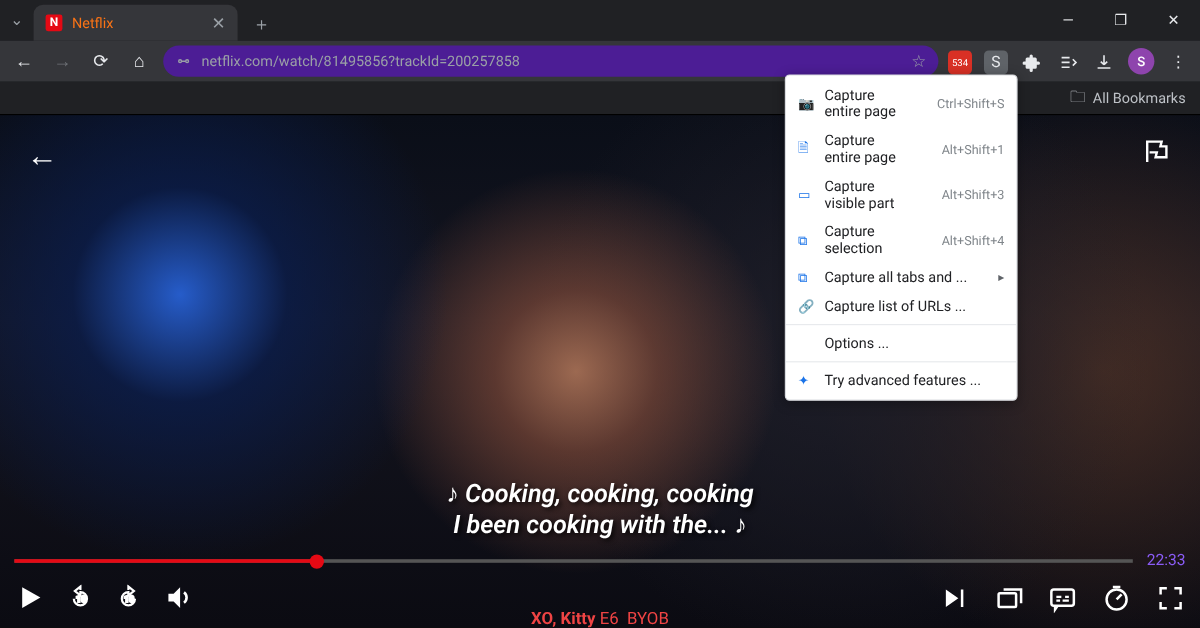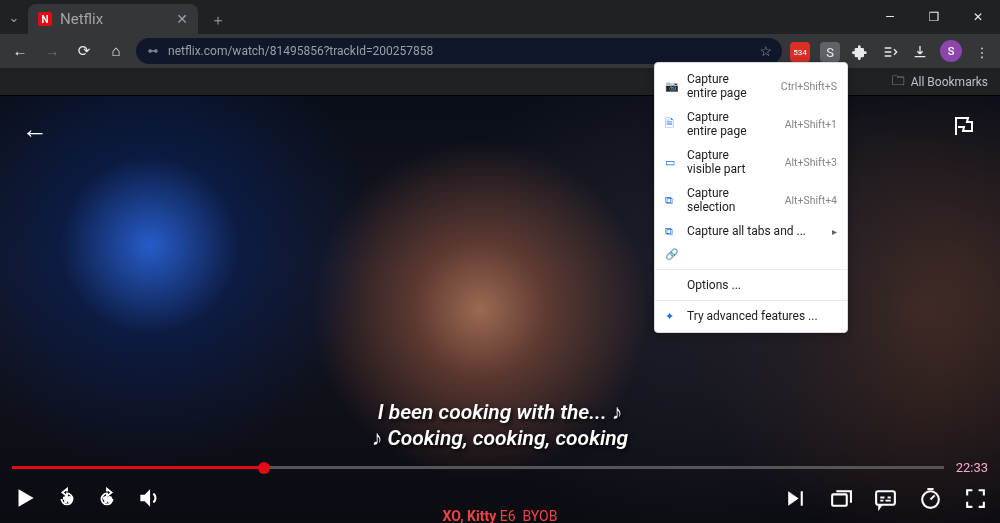--- a/index.html
+++ b/index.html
@@ -1,29 +1,29 @@
 <!DOCTYPE html>
 <html><head>
 <meta charset="utf-8">
 <style>
   * { margin:0; padding:0; box-sizing:border-box; font-family:-apple-system,BlinkMacSystemFont,"Segoe UI",Roboto,Arial,sans-serif; }
   body { width:1000px; height:523px; background:#202124; overflow:hidden; color:#e8eaed; position:relative; }
   .titlebar { height:34px; background:#202124; display:flex; align-items:flex-end; }
   .tab-chevron { width:28px; display:flex; align-items:center; justify-content:center; color:#9aa0a6; font-size:13px; height:34px;}
   .tab { height:30px; background:#35363a; border-radius:8px 8px 0 0; display:flex; align-items:center; padding:0 10px; gap:8px; min-width:170px; margin-top:4px;}
   .favicon { width:14px; height:14px; background:#e50914; border-radius:2px; display:flex; align-items:center; justify-content:center; font-size:10px; font-weight:bold; color:#fff;}
-  .tab-title { font-size:15px; color:#a3a3a3; flex:1; }
+  .tab-title { font-size:12px; color:#f97316; flex:1; }
   .tab-close { color:#9aa0a6; font-size:14px; cursor:pointer; }
   .tab-add { width:28px; height:28px; display:flex; align-items:center; justify-content:center; color:#9aa0a6; font-size:15px; margin-left:6px; margin-top:4px;}
   .win-controls { margin-left:auto; display:flex; gap:0; }
   .win-btn { width:44px; height:34px; display:flex; align-items:center; justify-content:center; color:#e8eaed; font-size:12px; }
   .toolbar { height:34px; background:#35363a; display:flex; align-items:center; padding:0 8px; gap:8px; }
   .nav-btn { width:24px; height:24px; display:flex; align-items:center; justify-content:center; color:#e8eaed; font-size:15px; }
   .nav-btn.disabled{ color:#6f7277; }
-  .url-container { flex:1; height:26px; background:#0f172a; border-radius:14px; display:flex; align-items:center; padding:0 10px; gap:8px;}
+  .url-container { flex:1; height:26px; background:#4c1d95; border-radius:14px; display:flex; align-items:center; padding:0 10px; gap:8px;}
   .url-lock { color:#9aa0a6; font-size:11px; display:flex; align-items:center; gap:2px;}
   .url-text { font-size:12px; color:#9aa0a6; flex:1; }
   .url-star { color:#9aa0a6; font-size:14px; }
   .ext-icons { display:flex; gap:10px; align-items:flex-end;}
   .ext-icon { width:20px; height:20px; display:flex; align-items:center; justify-content:center; font-size:13px; color:#e8eaed; border-radius:4px; position:relative;}
   .ext-icon.boxed { background:#5f6368; }
   .avatar { width:22px; height:22px; border-radius:50%; background:#8e44ad; display:flex; align-items:center; justify-content:center; font-size:11px; color:#fff; font-weight:500;}
   .bookmarks-bar { height:28px; background:#202124; border-bottom:1px solid #000; display:flex; align-items:center; justify-content:flex-end; padding:0 12px; gap:6px; color:#bdc1c6; font-size:12px;}
   .bookmarks-bar span.icon{font-size:13px;}
   .video-area { position:absolute; top:96px; left:0; right:0; bottom:0; background:#000; }
@@ -35,21 +35,21 @@
       linear-gradient(180deg, #0a0e18 0%, #141520 40%, #0b0b12 100%);
   }
   .back-arrow { position:absolute; top:18px; left:22px; color:#fff; font-size:26px; }
   .flag-icon { position:absolute; top:18px; right:24px; color:#fff;}
   .flag-icon svg{ width:24px; height:24px; stroke:#fff; fill:none; stroke-width:2;}
   .subtitle { position:absolute; bottom:72px; left:0; right:0; text-align:center; color:#fff; font-style:italic; font-weight:600; font-size:21px; line-height:1.25; text-shadow:2px 2px 4px rgba(0,0,0,0.9);}
   .progress-row{ position:absolute; bottom:48px; left:12px; right:12px; display:flex; align-items:center; gap:12px;}
   .progress-track{ flex:1; height:3px; background:#555; position:relative;}
   .progress-fill{ position:absolute; left:0; top:0; bottom:0; background:#e50914; width:27%;}
   .progress-thumb{ position:absolute; left:27%; top:50%; transform:translate(-50%,-50%); width:12px; height:12px; border-radius:50%; background:#e50914;}
-  .time-label{ color:#f9a8d4; font-size:13px;}
+  .time-label{ color:#8b5cf6; font-size:13px;}
   .controls-row{ position:absolute; bottom:8px; left:12px; right:12px; display:flex; align-items:center; height:34px;}
   .ctrl-group{ display:flex; gap:18px; align-items:center;}
   .ctrl-btn{ color:#fff; display:flex; align-items:center; justify-content:center;}
   .ctrl-btn svg{ width:26px; height:26px; fill:#fff; }
   .ctrl-btn.small svg{ width:22px; height:22px; fill:none; stroke:#fff; stroke-width:2;}
   .skip-text { font-size:8px; fill:#fff; font-weight:bold;}
   .ep-title{ position:absolute; left:50%; transform:translateX(-50%); color:#ef4444; font-size:14px;margin-top:36px;}
   .ep-title .bold{font-weight:700;}
   .right-controls{ margin-left:auto; display:flex; gap:20px; align-items:center;}
   .right-controls svg{ width:25px; height:25px; fill:none; stroke:#fff; stroke-width:2;}
@@ -147,20 +147,21 @@
       <span class="label">Capture selection</span>
       <span class="short">Alt+Shift+4</span>
     </div>
   <div class="ext-item">
       <span class="mi">⧉</span>
       <span class="label">Capture all tabs and ...</span>
       <span class="arrow">▸</span>
     </div>
   <div class="ext-item">
       <span class="mi">🔗</span>
+      <span class="label">Capture list of URLs ...</span>
     </div>
   <div class="ext-sep"></div>
   <div class="ext-item options">
       <span class="label">Options ...</span>
     </div>
   <div class="ext-sep"></div>
   <div class="ext-item">
       <span class="mi" style="color:#1a73e8">✦</span>
       <span class="label">Try advanced features ...</span>
     </div>
@@ -168,22 +169,22 @@
 
 <div class="video-area">
   <div class="video-scene"></div>
   <div class="back-arrow">←</div>
   <div class="flag-icon">
     <svg viewBox="0 0 24 24">
         <path d="M4 21V4h12l-1 4h5v9h-9l1-4H6"></path>
       </svg>
   </div>
   <div class="subtitle">
+    <div>♪ Cooking, cooking, cooking</div>
     <div>I been cooking with the... ♪</div>
-    <div>♪ Cooking, cooking, cooking</div>
   </div>
   <div class="progress-row">
     <div class="progress-track">
       <div class="progress-fill"></div>
       <div class="progress-thumb"></div>
     </div>
     <div class="time-label">22:33</div>
   </div>
   <div class="controls-row">
     <div class="ctrl-group">

